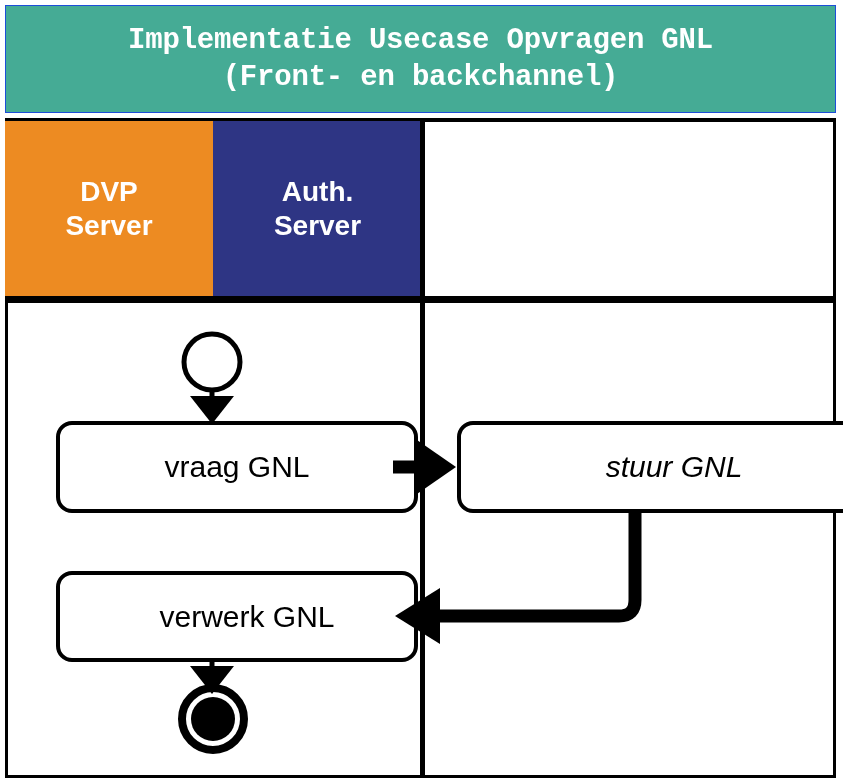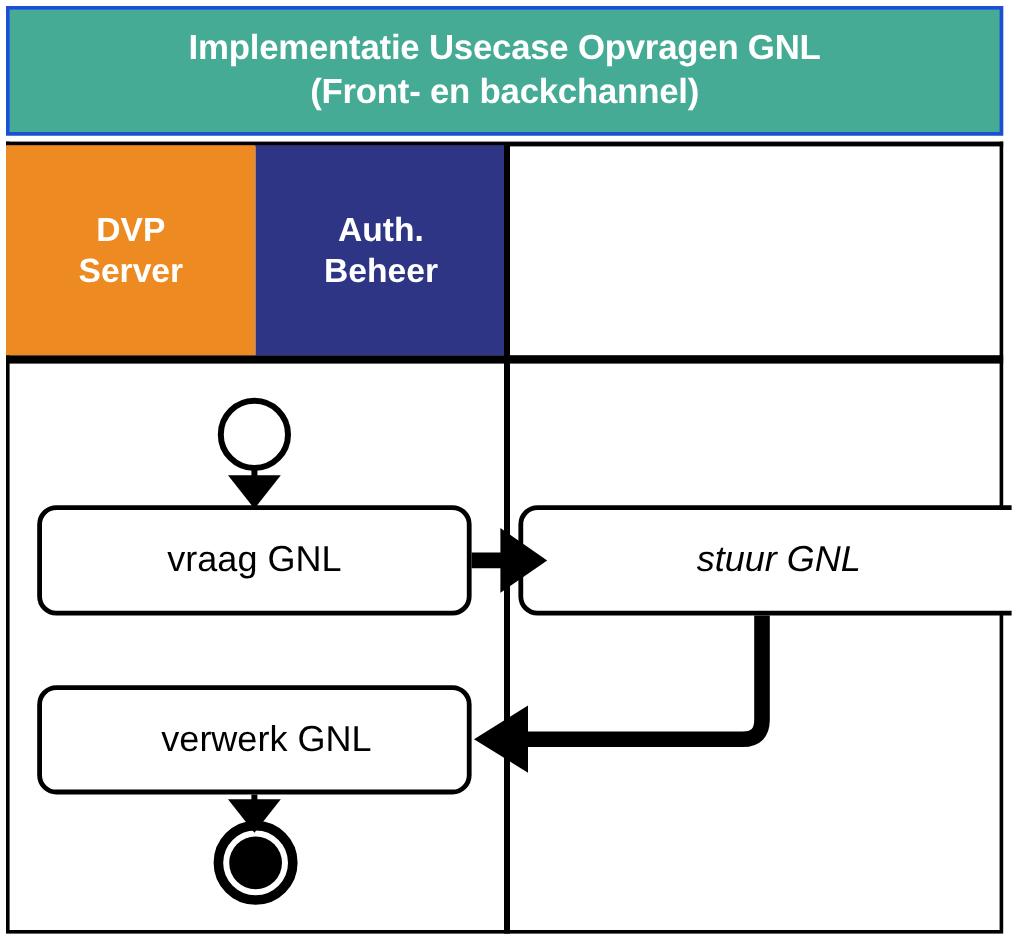--- a/index.html
+++ b/index.html
@@ -22,25 +22,26 @@
   }
 
   
   .title-banner {
     position: absolute;
     left: 5px;
     top: 5px;
     width: 831px;
     height: 108px;
     background: #45ab95;
-    border: 3px solid #1d4ed8;
+    border: 1px solid #1d4ed8;
     box-sizing: border-box;
     display: flex;
     align-items: center;
     justify-content: center;
+    font-family: Liberation Mono, monospace;
   }
   .title-text {
     color: #ffffff;
     font-weight: bold;
     font-size: 29px;
     line-height: 1.28;
     text-align: center;
     letter-spacing: -0.2px;
     white-space: pre-line;
     padding: 0 10px;
@@ -152,20 +153,21 @@
     position: absolute;
     box-sizing: border-box;
     background: #ffffff;
     border: 4px solid #000000;
     border-radius: 16px;
     display: flex;
     align-items: center;
     justify-content: center;
     font-size: 30px;
     color: #000000;
+    margin-left: 25px;
   }
   #box-vraag  { left: 31px;  top: 421px; width: 362px; height: 92px; }
   #box-stuur  { left: 432px; top: 421px; width: 434px; height: 92px; font-style: italic; }
   #box-verwerk{ left: 31px;  top: 571px; width: 362px; height: 91px; padding-left: 20px; }
 
   
   #connector-layer {
     position: absolute;
     left: 0;
     top: 0;
@@ -189,21 +191,21 @@
   <div class="frame-right-line"></div>
   <div class="frame-head-bottom"></div>
 
   <div class="lane-headers">
     <div class="lane-head dvp">
       <span>DVP
 Server</span>
     </div>
     <div class="lane-head auth">
       <span>Auth.
-Beheer</span>
+Server</span>
     </div>
   </div>
 
   <div class="lane-body"></div>
   <div class="lane-divider-head"></div>
   <div class="lane-divider-body"></div>
 
   <div class="activity" id="box-vraag">
     <span>vraag GNL</span>
   </div>

